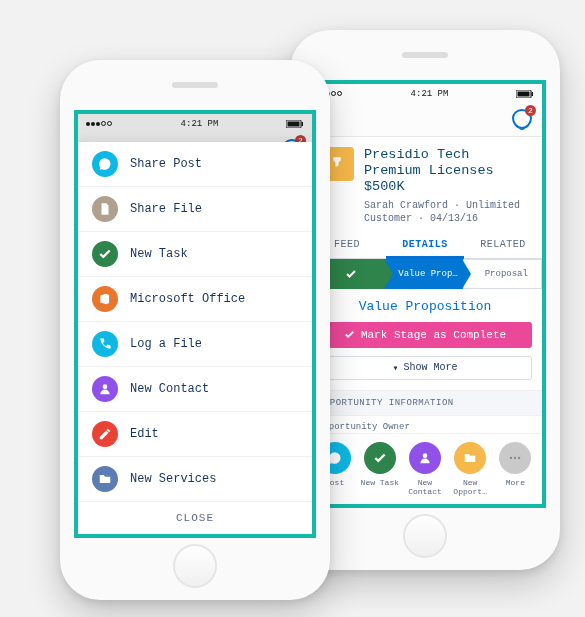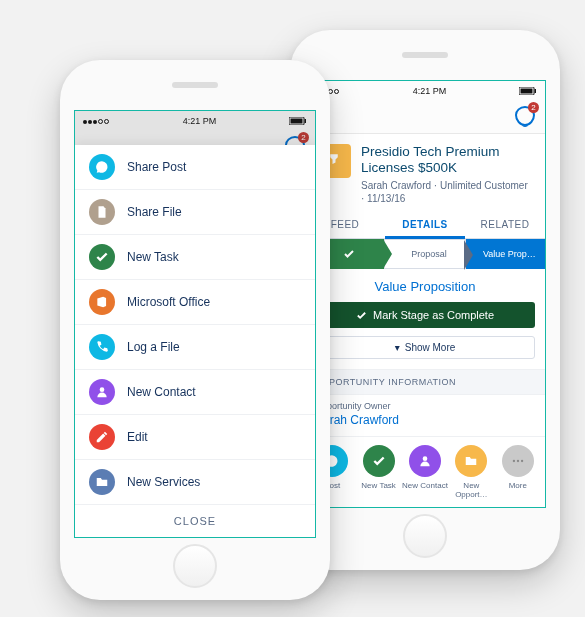--- a/index.html
+++ b/index.html
@@ -2,21 +2,21 @@
 <html><head>
 <meta charset="utf-8">
 <style>
   html,body{margin:0;padding:0;background:#f2f2f2;font-family:-apple-system,Helvetica,Arial,sans-serif;font-size:13px;color:#16325c;}
   .stage{position:relative;width:585px;height:617px;}
   .phone{position:absolute;background:#fafafa;border-radius:40px;box-shadow:0 14px 35px rgba(0,0,0,0.2),0 3px 8px rgba(0,0,0,0.1);}
   .phone.back{left:290px;top:30px;width:270px;height:540px;}
   .phone.front{left:60px;top:60px;width:270px;height:540px;z-index:2;}
   .speaker{position:absolute;top:22px;left:50%;transform:translateX(-50%);width:46px;height:6px;background:#ddd;border-radius:3px;}
   .home{position:absolute;bottom:12px;left:50%;transform:translateX(-50%);width:40px;height:40px;border-radius:50%;border:2px solid #e5e5e5;background:linear-gradient(#fff,#f0f0f0);}
-  .screen{position:absolute;top:50px;left:14px;right:14px;bottom:62px;background:#fff;border:1px solid #14b8a6;overflow:hidden;}
+  .screen{position:absolute;top:50px;left:14px;right:14px;bottom:62px;background:#fff;border:4px solid #14b8a6;overflow:hidden;font-family:Liberation Mono, monospace;}
   .status{display:flex;justify-content:space-between;align-items:center;height:16px;padding:2px 8px 0;font-size:9px;color:#111;background:#fcfcfc;}
   .status .dots span{display:inline-block;width:4px;height:4px;border-radius:50%;background:#111;margin-right:1px;}
   .status .dots span.empty{background:transparent;border:1px solid #111;width:3px;height:3px;}
   .header{display:flex;align-items:center;justify-content:space-between;height:34px;padding:0 10px;border-bottom:1px solid #e8e8e8;background:#fcfcfc;}
   .back-arrow{color:#0070d2;font-size:18px;font-weight:600;}
   .notif{position:relative;}
   .bell{width:16px;height:16px;border:2px solid #0070d2;border-radius:50% 50% 50% 50% / 45% 45% 55% 55%;position:relative;}
   .bell:after{content:"";position:absolute;bottom:-3px;left:5px;width:4px;height:2px;border:1px solid #0070d2;border-top:none;border-radius:0 0 3px 3px;}
   .badge{position:absolute;top:-4px;right:-4px;width:11px;height:11px;border-radius:50%;background:#c23934;color:#fff;font-size:8px;text-align:center;line-height:11px;}
   .dimlayer{background:rgba(120,130,140,0.55);}
@@ -37,21 +37,21 @@
   .stages{display:flex;height:30px;}
   .stage-item{position:relative;flex:1;color:#fff;font-size:9px;display:flex;align-items:center;justify-content:center;padding-left:8px;}
   .stage-item.done{background:#2e844a;}
   .stage-item.current{background:#0176d3;position:relative;}
   .stage-item.next{background:#fff;color:#5a6b85;border:1px solid #d8dde6;}
   .stage-item:not(:last-child):after{content:"";position:absolute;right:-8px;top:0;border-top:15px solid transparent;border-bottom:15px solid transparent;border-left:9px solid;z-index:1;}
   .stage-item.done:after{border-left-color:#2e844a;}
   .stage-item.current:after{border-left-color:#0176d3;}
   .stage-body{padding:10px;text-align:center;}
   .stage-label{font-size:13px;color:#0070d2;font-weight:500;margin-bottom:8px;}
-  .stage-btn{background:#14532d;color:#fff;font-size:11px;padding:7px 0;border-radius:3px;display:flex;align-items:center;justify-content:center;gap:6px;}
+  .stage-btn{background:#ec4899;color:#fff;font-size:11px;padding:7px 0;border-radius:3px;display:flex;align-items:center;justify-content:center;gap:6px;}
   .showmore{border:1px solid #d8dde6;border-radius:3px;padding:5px 0;font-size:10px;margin-top:8px;display:flex;align-items:center;justify-content:center;gap:5px;color:#16325c;}
   .section-hdr{background:#f4f6f9;color:#5a6b85;font-size:9px;letter-spacing:.5px;padding:7px 10px;border-top:1px solid #eef0f3;border-bottom:1px solid #eef0f3;}
   .field{padding:6px 10px;}
   .field .lbl{font-size:9px;color:#5a6b85;}
   .field .val{font-size:12px;color:#0070d2;margin-top:2px;}
   .actions{display:flex;justify-content:space-around;padding:8px 4px;border-top:1px solid #eef0f3;background:#fff;}
   .action{display:flex;flex-direction:column;align-items:center;gap:4px;width:20%;}
   .action .ic{width:32px;height:32px;border-radius:50%;display:flex;align-items:center;justify-content:center;color:#fff;}
   .action .albl{font-size:8px;color:#5a6b85;text-align:center;}
   svg{display:block;}
@@ -85,38 +85,38 @@
       </div>
 
       <div class="record-hdr">
         <div class="rec-icon opp">
           <svg width="18" height="18" viewBox="0 0 24 24" fill="#fff">
               <path d="M7 3h10v4l-3 3v4l-4 2v-6L7 7z"></path>
             </svg>
         </div>
         <div>
           <div class="rec-title">Presidio Tech Premium Licenses $500K</div>
-          <div class="rec-sub">Sarah Crawford · Unlimited Customer · 11/13/16</div>
+          <div class="rec-sub">Sarah Crawford · Unlimited Customer · 04/13/16</div>
         </div>
       </div>
 
       <div class="tabs">
         <div class="tab">FEED</div>
         <div class="tab active">DETAILS</div>
         <div class="tab">RELATED</div>
       </div>
 
       <div class="stages">
         <div class="stage-item done">
           <svg width="12" height="12" viewBox="0 0 24 24" fill="none" stroke="#fff" stroke-width="4">
               <path d="M4 12l5 5L20 6"></path>
             </svg>
         </div>
+        <div class="stage-item current">Value Prop…</div>
         <div class="stage-item next">Proposal</div>
-        <div class="stage-item current">Value Prop…</div>
       </div>
 
       <div class="stage-body">
         <div class="stage-label">Value Proposition</div>
         <div class="stage-btn">
           <svg width="11" height="11" viewBox="0 0 24 24" fill="none" stroke="#fff" stroke-width="4">
               <path d="M4 12l5 5L20 6"></path>
             </svg>
           <span>Mark Stage as Complete</span>
         </div>

